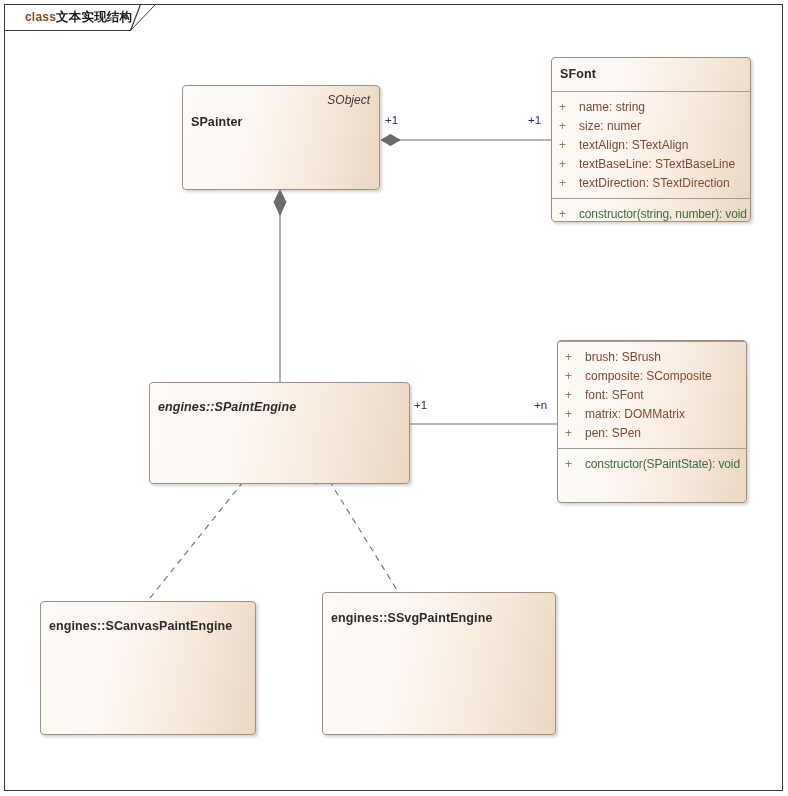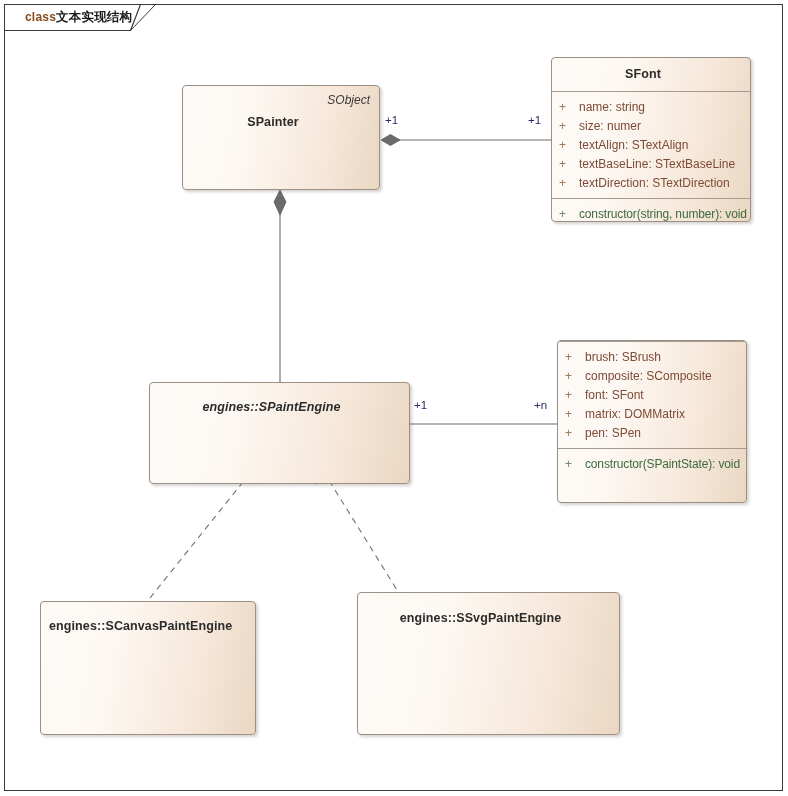--- a/index.html
+++ b/index.html
@@ -69,21 +69,21 @@
     box-sizing: border-box;
     border: 1px solid #9b9083;
     border-radius: 4px;
     background: linear-gradient(100deg, #fdfaf7 0%, #fdf8f3 32%, #f6e7d9 72%, #ead7c3 100%);
     box-shadow: 2px 2px 3px rgba(120, 110, 100, 0.30);
     overflow: hidden;
   }
   .uml-class .compartment-head {
     position: relative;
     padding: 9px 24px 10px 8px;
-    text-align: center;
+    text-align: left;
   }
   .class-name {
     font-size: 12.5px;
     font-weight: bold;
     color: #2b2b2b;
     letter-spacing: 0.1px;
   }
   .class-name.abstract {
     font-style: italic;
   }
@@ -268,19 +268,19 @@
       </div>
     </div>
   </div>
 
   <div class="uml-class" style="left:40px; top:601px; width:216px; height:134px;">
     <div class="compartment-head">
       <div class="class-name" style="margin-top:8px;">engines::SCanvasPaintEngine</div>
     </div>
   </div>
 
-  <div class="uml-class" style="left:357px; top:592px; width:263px; height:143px;">
+  <div class="uml-class" style="left:322px; top:592px; width:234px; height:143px;">
     <div class="compartment-head">
       <div class="class-name" style="margin-top:9px;">engines::SSvgPaintEngine</div>
     </div>
   </div>
 
 </div>
 
 </body></html>

